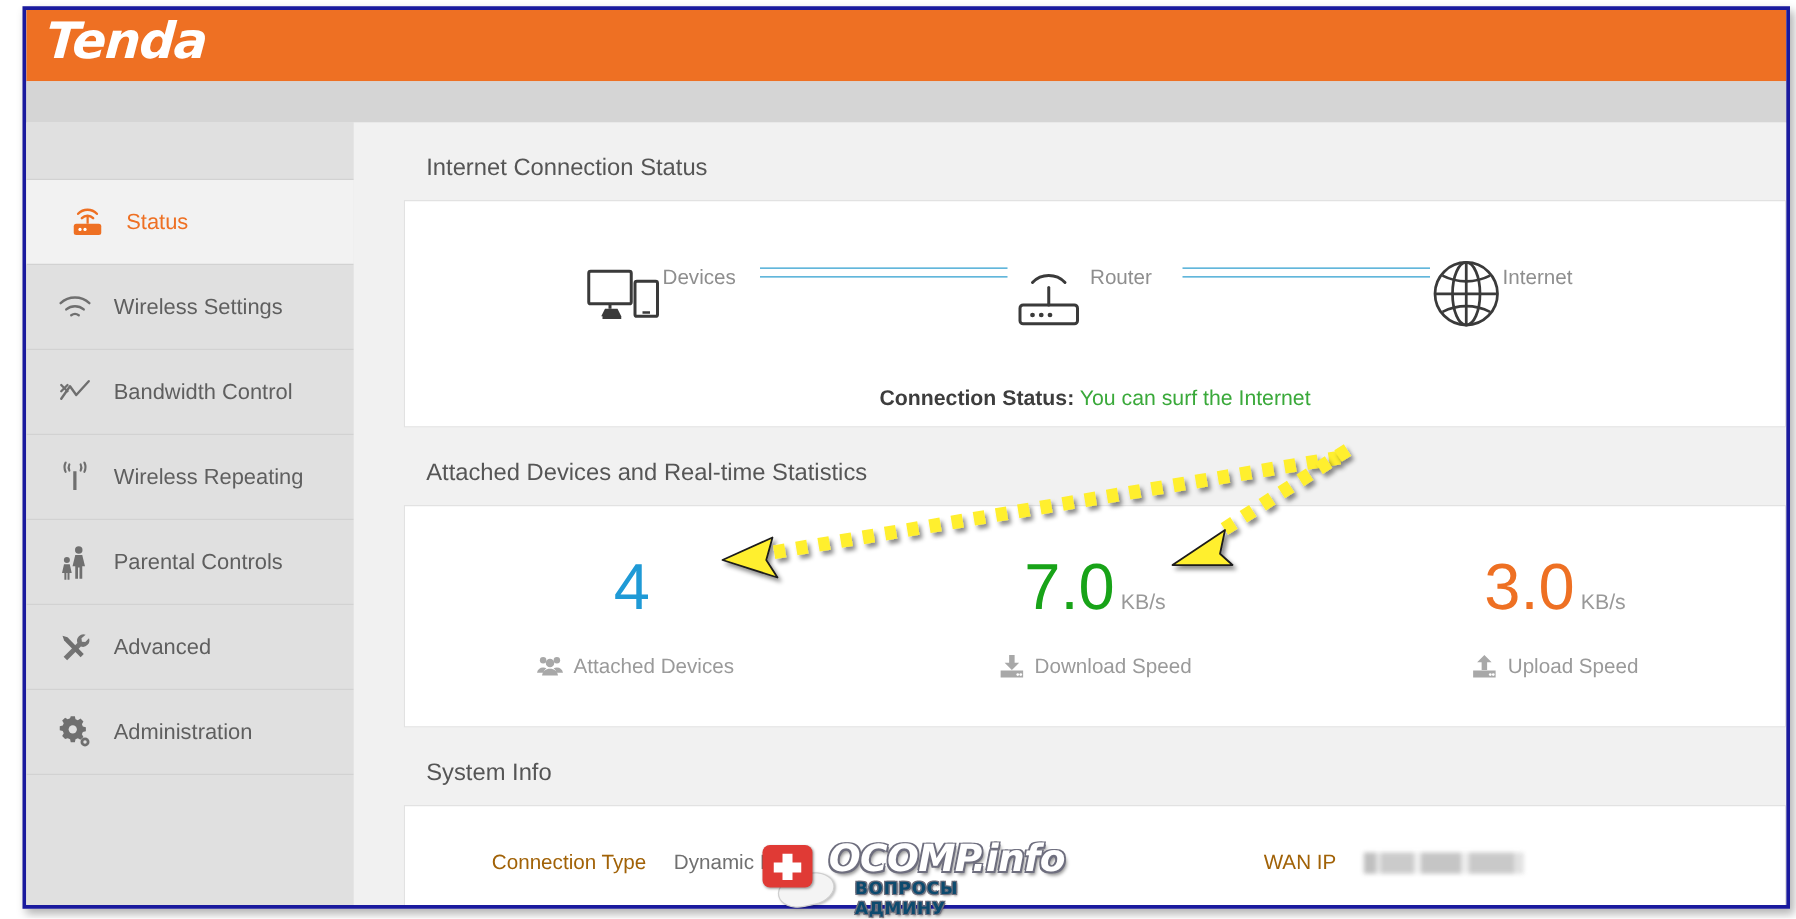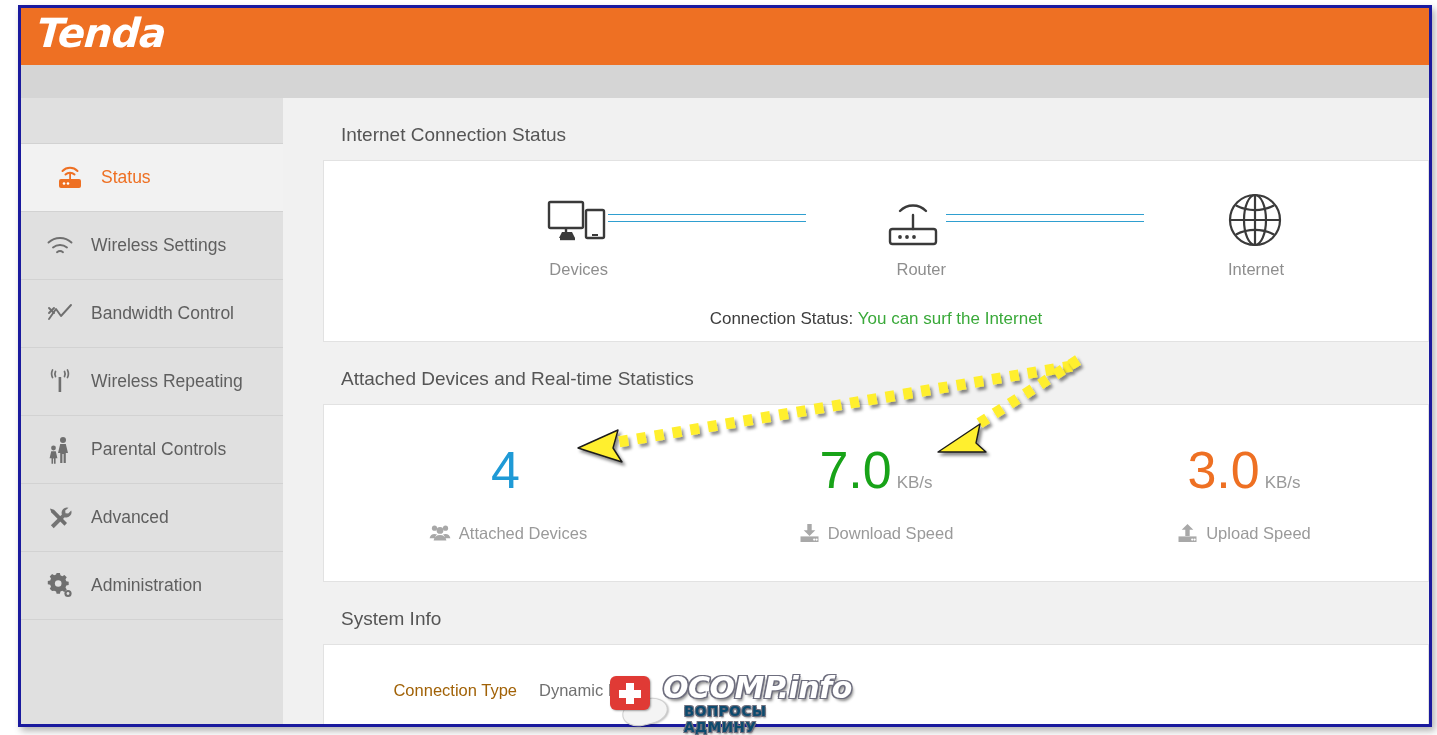--- a/index.html
+++ b/index.html
@@ -148,22 +148,21 @@
     left: 0; top: 22px;
     width: 100%;
     height: 100px;
     display: flex;
     align-items: center;
     justify-content: center;
   }
   .node {
     width: 140px;
     display: flex;
-    flex-direction: column;
-    align-items: flex-end;
+    align-items: flex-start;
   }
   .node-icon { height: 62px; display: flex; align-items: flex-end; justify-content: center; color: #3a3a3a; }
   .node-label {
     margin-top: 11px;
     font-size: 16.5px;
     color: #8e8e8e;
   }
   .link-line {
     width: 198px;
     height: 8px;
@@ -175,21 +174,21 @@
   #conn-status {
     position: absolute;
     left: 0;
     top: 148px;
     width: 100%;
     text-align: center;
     font-size: 17px;
     color: #3d3d3d;
   }
   #conn-status .ok { color: #3aa93a; }
-  #conn-status-label { font-weight: normal; }
+  #conn-status-label { font-weight: bold; }
 
   
   #stats-panel {
     height: 178px;
     display: flex;
     align-items: center;
   }
   .stat {
     flex: 1 1 0;
     display: flex;
@@ -565,20 +564,24 @@
           </div>
         </div>
 
         <div class="section-title">System Info</div>
         <div class="panel" id="sysinfo-panel">
           <div class="info-row">
             <div class="info-cell">
               <span class="info-label">Connection Type</span>
               <span class="info-value">Dynamic IP</span>
             </div>
+            <div class="info-cell">
+              <span class="info-label">WAN IP</span>
+              <span class="redacted"></span>
+            </div>
           </div>
         </div>
 
       </main>
     </div>
   </div>
 
   <svg id="annotations" viewBox="0 0 1437 735">
     <defs>
       <filter id="dropsh" x="-50%" y="-50%" width="220%" height="220%">

